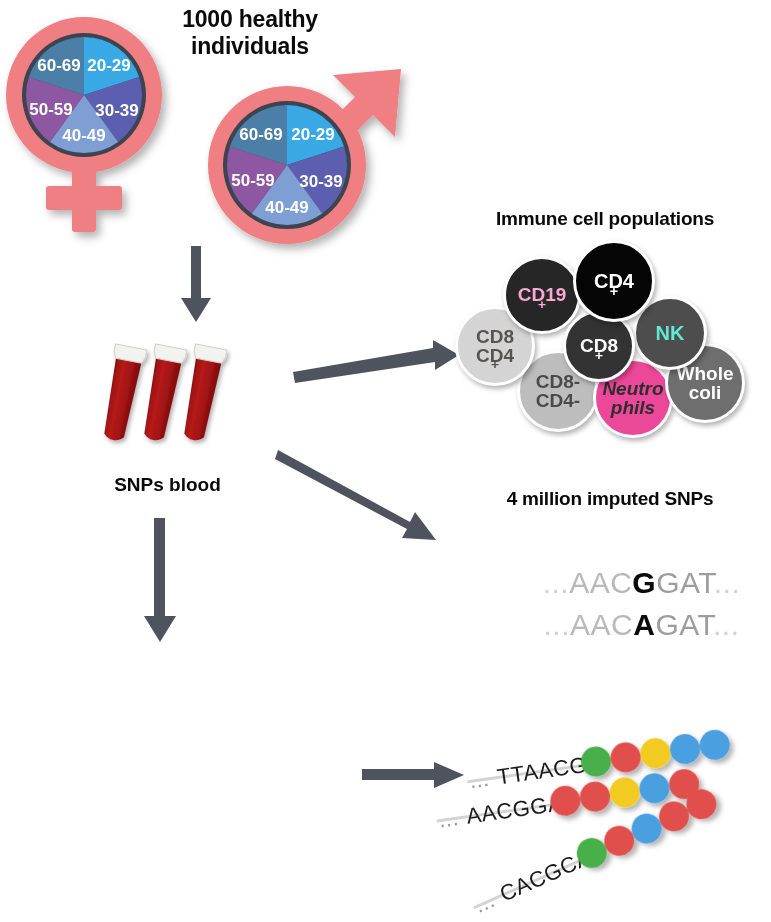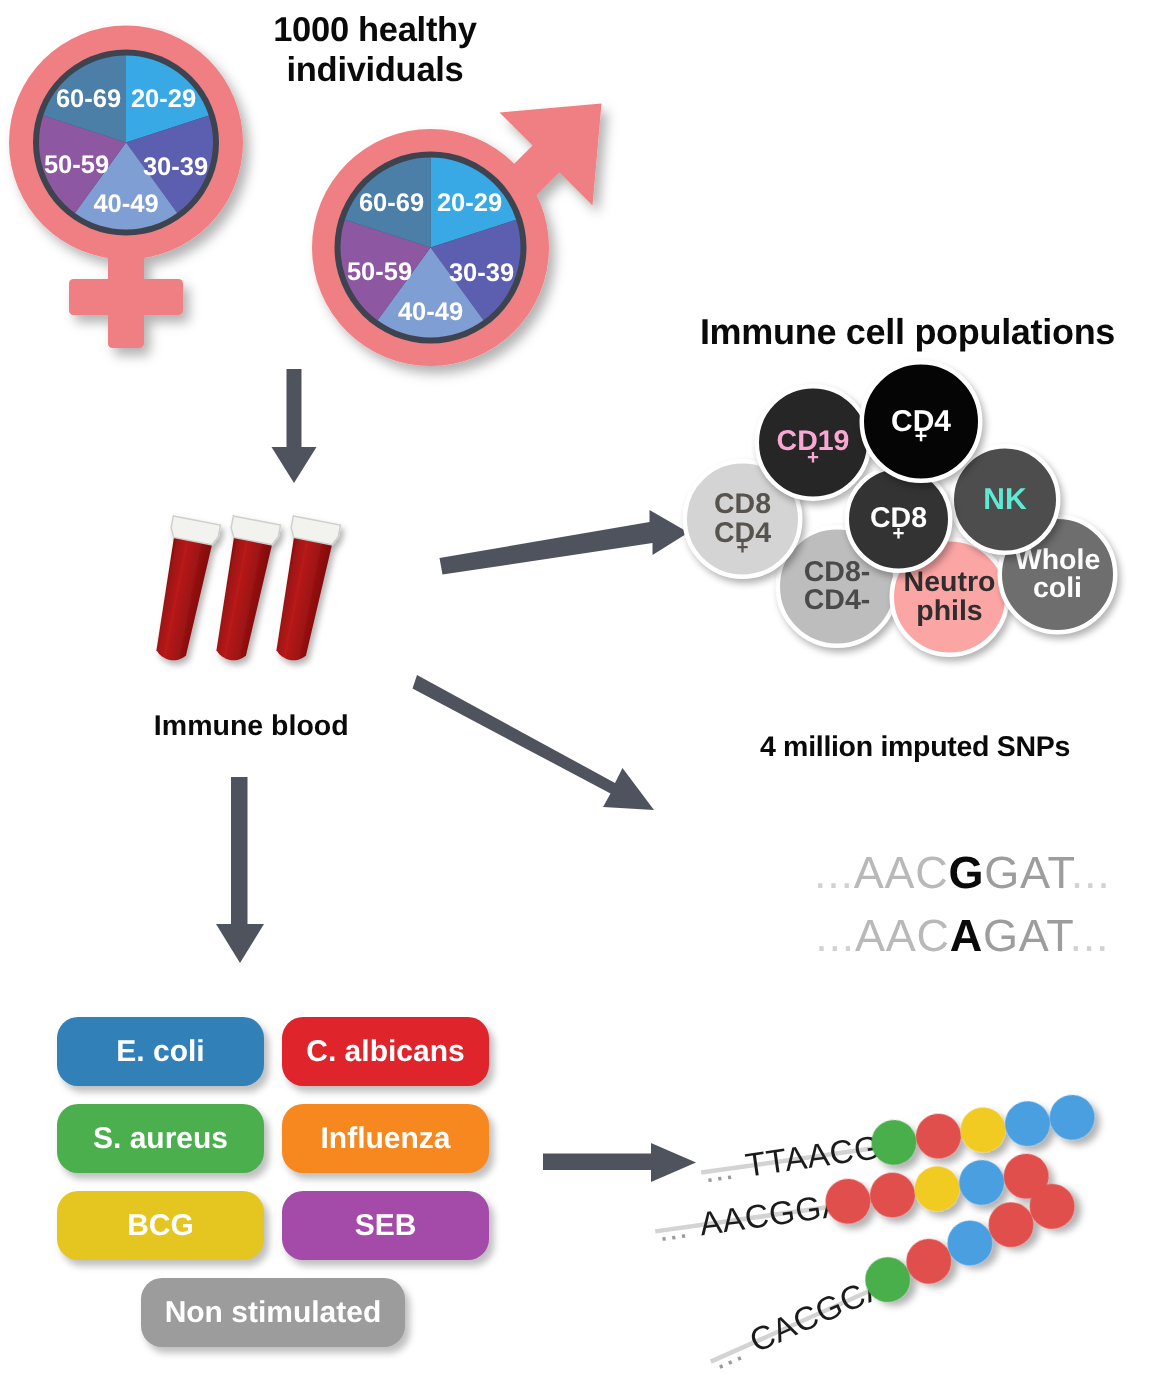--- a/index.html
+++ b/index.html
@@ -9,21 +9,21 @@
     -webkit-font-smoothing:antialiased;
   }
   #stage{position:absolute;left:0;top:0;width:771px;height:922px;}
 
   
   .hdr{
     position:absolute;font-weight:bold;color:#0a0a0a;
     text-align:center;line-height:1.18;letter-spacing:-0.2px;
   }
   #title-cohort{left:150px;top:6px;width:200px;font-size:23px;}
-  #title-immune{left:440px;top:208px;width:330px;font-size:24px;}
+  #title-immune{left:440px;top:208px;width:330px;font-size:19px;}
   #title-snps{left:450px;top:488px;width:320px;font-size:19px;}
   #title-expr{left:430px;top:672px;width:340px;font-size:19px;}
   #label-blood{
     position:absolute;left:85px;top:474px;width:165px;text-align:center;
     font-size:19px;font-weight:bold;color:#0a0a0a;
   }
 
   
   .sym{position:absolute;}
   .sym svg{display:block;overflow:visible;}
@@ -181,21 +181,21 @@
           <path d="M53,18 L79,18 L76,96 A13,13 0 0,1 56,96 Z" fill="url(#bg1)"></path>
           <path d="M50,6 L82,6 L82,14 L79,20 L53,20 L50,14 Z" fill="#f2f2ef" stroke="#cfcfcb" stroke-width="1"></path>
         </g>
         <g transform="rotate(11 106 60)">
           <path d="M93,18 L119,18 L116,96 A13,13 0 0,1 96,96 Z" fill="url(#bg1)"></path>
           <path d="M90,6 L122,6 L122,14 L119,20 L93,20 L90,14 Z" fill="#f2f2ef" stroke="#cfcfcb" stroke-width="1"></path>
         </g>
       </g>
     </svg>
   </div>
-  <div id="label-blood">Immune blood</div>
+  <div id="label-blood">SNPs blood</div>
 
   <div class="arrow" style="left:293px;top:336px;">
     <svg width="170" height="50" viewBox="0 0 170 50">
       <path d="M0,36 L140,12 L140,4 L166,19 L142,34 L142,26 L2,47 Z" fill="#4e535e"></path>
     </svg>
   </div>
 
   <div class="arrow" style="left:278px;top:450px;">
     <svg width="175" height="100" viewBox="0 0 175 100">
       <path d="M0,0 L132,72 L137,62 L158,90 L124,88 L129,79 L-3,9 Z" fill="#4e535e"></path>
@@ -238,21 +238,21 @@
         <div>
           <span>NK</span>
         </div>
       </div>
       <div class="cell" style="width: 80px; height: 80px; left: 210px; top: 105px; z-index: 3; background: rgb(110, 110, 110); color: rgb(255, 255, 255); font-size: 19px;">
         <div>
           <span>Whole</span>
           <span>coli</span>
         </div>
       </div>
-      <div class="cell" style="width: 80px; height: 80px; left: 138px; top: 120px; z-index: 2; background: #fca5a5; color: rgb(46, 46, 46); font-size: 19px;">
+      <div class="cell" style="width: 80px; height: 80px; left: 138px; top: 120px; z-index: 2; background: #ec4899; color: rgb(46, 46, 46); font-size: 19px; font-style: italic;">
         <div>
           <span>Neutro</span>
           <span>phils</span>
         </div>
       </div>
       <div class="cell" style="width: 82px; height: 82px; left: 62px; top: 112px; z-index: 1; background: rgb(189, 189, 189); color: rgb(74, 74, 74); font-size: 19px;">
         <div>
           <span>CD8-</span>
           <span>CD4-</span>
         </div>
@@ -268,44 +268,20 @@
   <div class="hdr" id="title-snps">4 million imputed SNPs</div>
   <div id="snp-block">
     <div class="snp-row" id="snp-row-1">
       <span class="dots">...</span><span class="dim">AAC</span><span class="hi">G</span><span class="mid">GAT</span><span class="dots">...</span>
     </div>
     <div class="snp-row" id="snp-row-2">
       <span class="dots">...</span><span class="dim">AAC</span><span class="hi">A</span><span class="mid">GAT</span><span class="dots">...</span>
     </div>
   </div>
 
-  <div id="stimuli">
-
-  <div class="stim" style="background: rgb(49, 129, 184); width: 138px; left: 0px; height: 46px; top: 0px;">
-        <span>E. coli</span>
-      </div>
-      <div class="stim" style="background: rgb(224, 36, 44); width: 138px; left: 150px; height: 46px; top: 0px;">
-        <span>C. albicans</span>
-      </div>
-      <div class="stim" style="background: rgb(74, 175, 76); width: 138px; left: 0px; height: 46px; top: 58px;">
-        <span>S. aureus</span>
-      </div>
-      <div class="stim" style="background: rgb(247, 136, 31); width: 138px; left: 150px; height: 46px; top: 58px;">
-        <span>Influenza</span>
-      </div>
-      <div class="stim" style="background: rgb(229, 197, 32); width: 138px; left: 0px; height: 46px; top: 116px;">
-        <span>BCG</span>
-      </div>
-      <div class="stim" style="background: rgb(164, 74, 168); width: 138px; left: 150px; height: 46px; top: 116px;">
-        <span>SEB</span>
-      </div>
-      <div class="stim" style="background: rgb(156, 156, 156); width: 176.64px; left: 55.68px; height: 46px; top: 174px;">
-        <span>Non stimulated</span>
-      </div>
-    </div>
 
   <div id="expr">
     <svg width="316" height="170" viewBox="0 0 316 170">
       <defs>
         <filter id="bsh" x="-40%" y="-40%" width="200%" height="200%">
           <feDropShadow dx="3" dy="4" stdDeviation="2.5" flood-color="#000" flood-opacity="0.30"></feDropShadow>
         </filter>
       </defs>
 
       <g transform="rotate(-8 60 30)">

